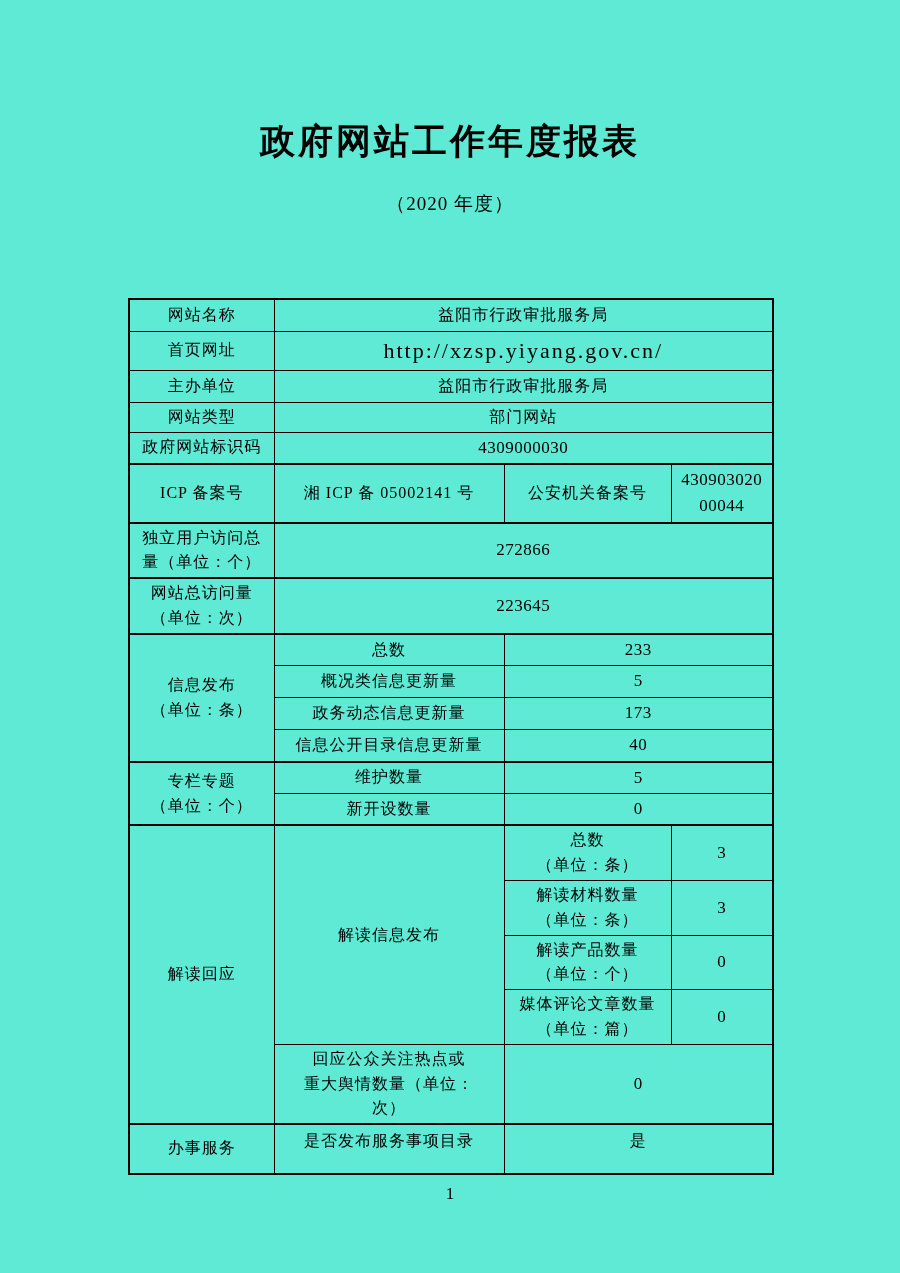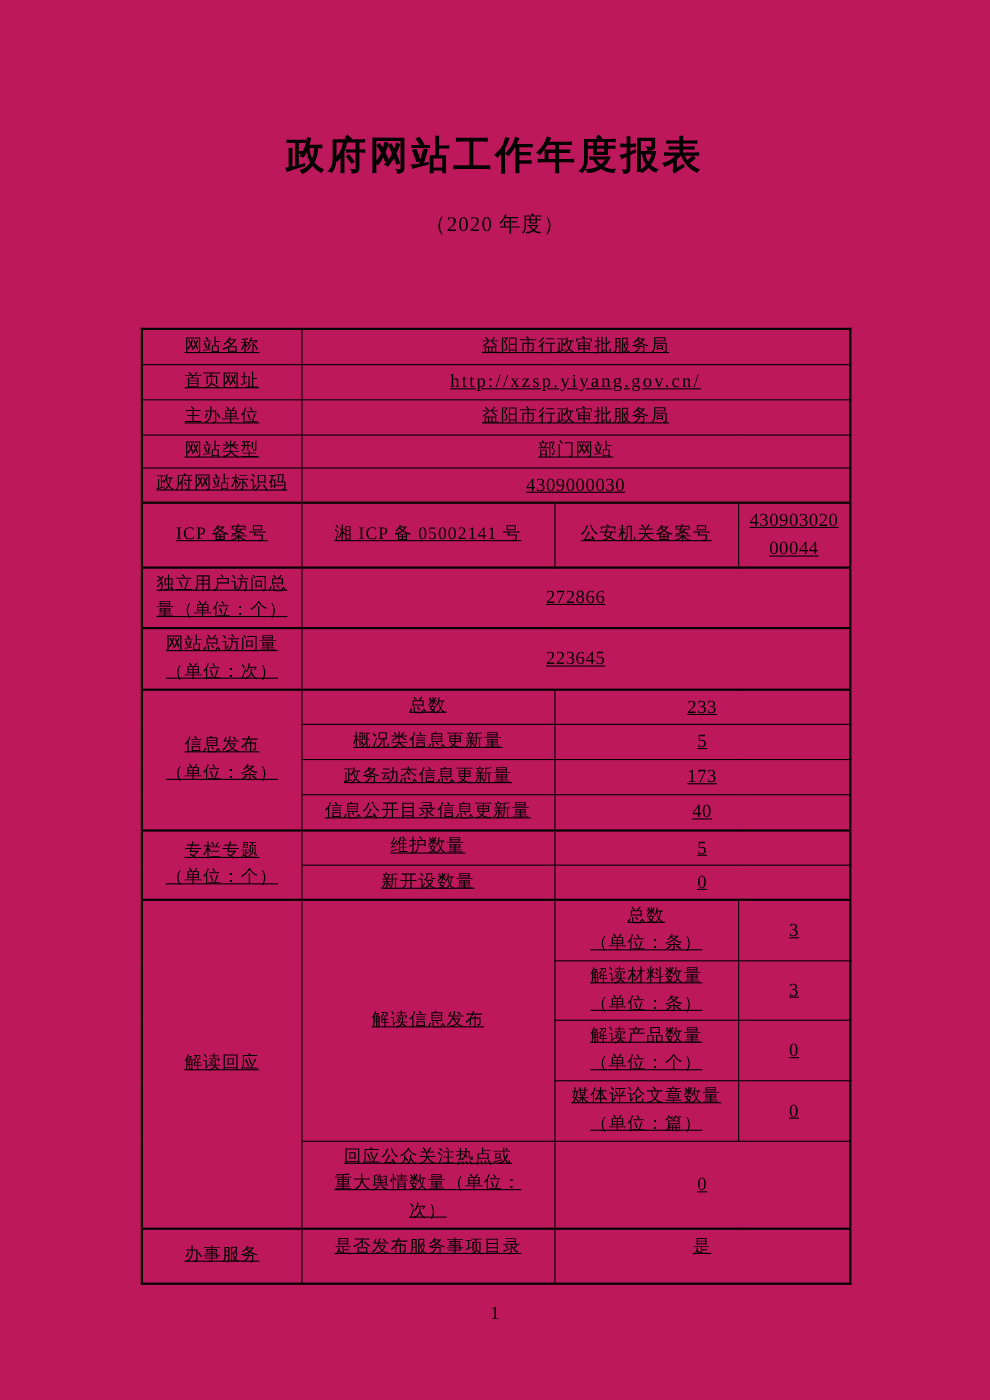--- a/index.html
+++ b/index.html
@@ -1,21 +1,21 @@
 <!DOCTYPE html>
 <html><head>
 <meta charset="utf-8">
 <style>
   * { margin: 0; padding: 0; box-sizing: border-box; }
   html, body { background: #ffffff; }
   .page {
     position: relative;
     width: 900px;
     height: 1273px;
-    background: #be185d;
+    background: #5eead4;
     font-family: "Liberation Serif", "DejaVu Serif", serif;
     color: #000000;
     overflow: hidden;
   }
   .doc-title {
     position: absolute;
     top: 118px;
     left: 0;
     width: 100%;
     text-align: center;
@@ -53,25 +53,24 @@
   table.report, table.report td { border: 1px solid #000; }
   table.report { border-width: 2px; }
   td {
     text-align: center;
     vertical-align: middle;
     font-size: 16px;
     letter-spacing: 1px;
     padding: 2px 6px;
     white-space: pre-line;
     line-height: 1.55;
-    text-decoration: underline;
   }
   tr.sec td { border-top-width: 2px; }
   td.num { font-size: 17px; letter-spacing: 0.5px; margin-left: 16px; }
-  td.url { font-size: 17px; letter-spacing: 2px; }
+  td.url { font-size: 22px; letter-spacing: 2px; }
   td.breakall { word-break: break-all; font-size: 17px; letter-spacing: 0.5px; }
   td.v-bottom { vertical-align: bottom; padding-bottom: 12px; }
   td.v-top { vertical-align: top; padding-top: 4px; }
   .page-number {
     position: absolute;
     top: 1184px;
     left: 0;
     width: 100%;
     text-align: center;
     font-size: 17px;

